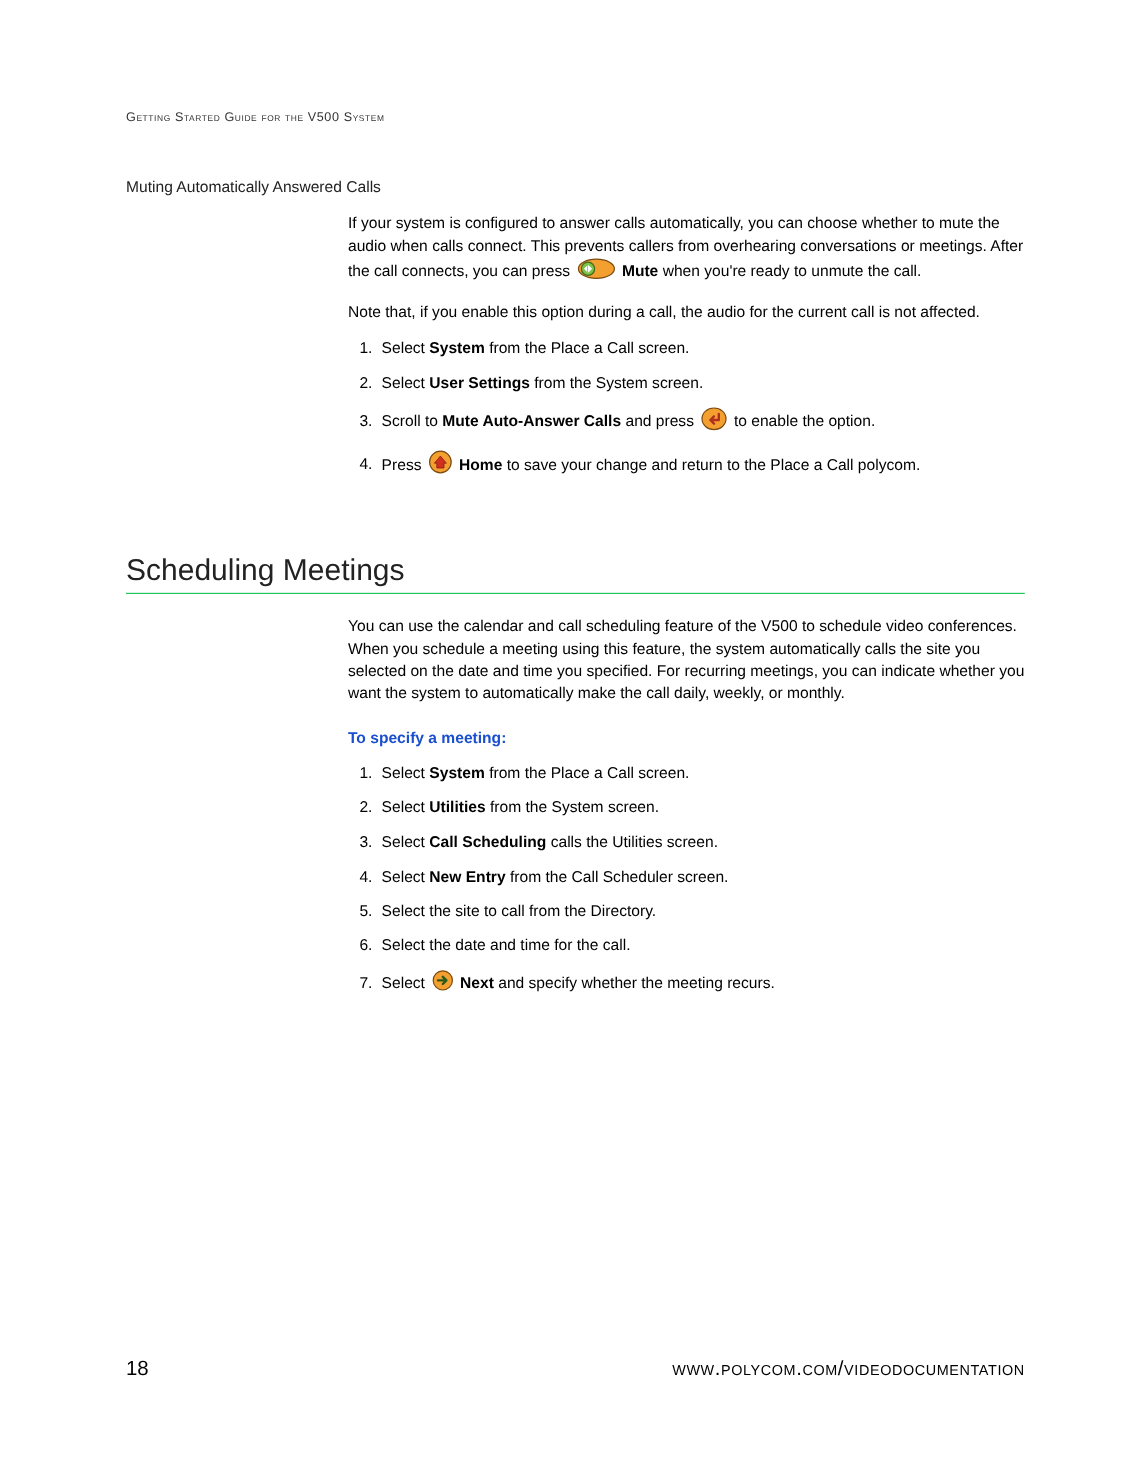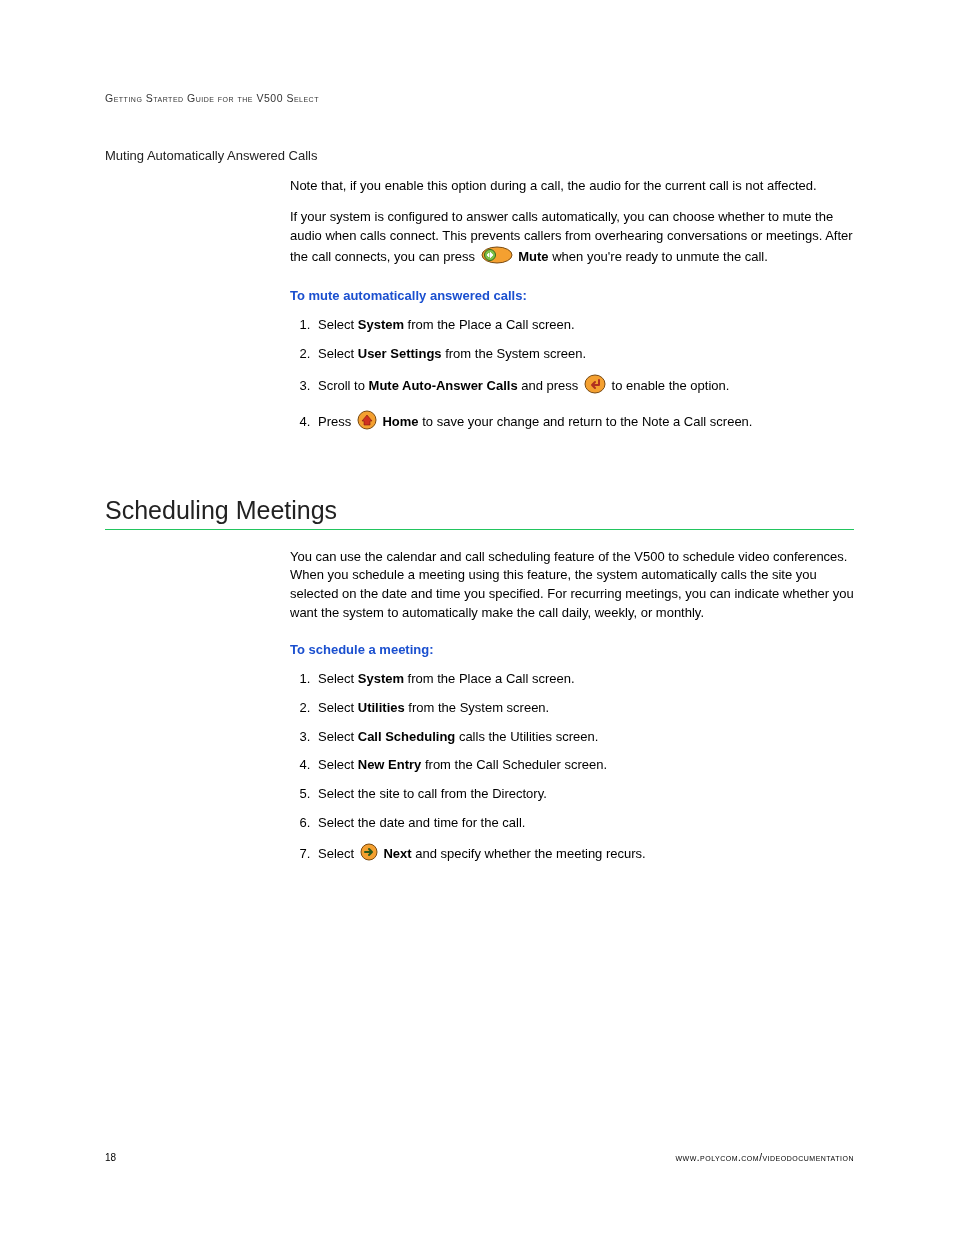--- a/index.html
+++ b/index.html
@@ -62,58 +62,57 @@
   .bold {
     font-weight: 700;
   }
   .icon {
     display: inline-block;
     vertical-align: middle;
     margin: 0 2px;
   }
   .footer {
     position: absolute;
-    bottom: 72px;
+    bottom: 84px;
     left: 105px;
     right: 100px;
-    font-size: 10px;
+    font-size: 17px;
   }
   .footer .pagenum {
     float: left;
   }
   .footer .url {
     float: right;
     font-variant: small-caps;
     letter-spacing: 0.5px;
   }
 </style>
 </head>
 <body>
 
 <div class="page">
 
-  <div class="running-header">Getting Started Guide for the V500 Select</div>
+  <div class="running-header">Getting Started Guide for the V500 System</div>
 
   <h3 class="section-subheading">Muting Automatically Answered Calls</h3>
 
   <div class="body-block">
-    <p>Note that, if you enable this option during a call, the audio for the current call is not affected.</p>
     <p>
       <span>If your system is configured to answer calls automatically, you can choose whether to mute the audio when calls connect. This prevents callers from overhearing conversations or meetings. After the call connects, you can press </span>
       <span class="icon">
         <svg width="32" height="18" viewBox="0 0 32 18">
           <ellipse cx="16" cy="9" rx="15" ry="8" fill="#f4a030" stroke="#7a4a10" stroke-width="1"></ellipse>
           <circle cx="9" cy="9" r="5.5" fill="#7fc24a" stroke="#3a6a1a" stroke-width="1"></circle>
           <path d="M6 9 L8 7 L8 11 Z M9 6 L12 9 L9 12" fill="#fff" stroke="#fff" stroke-width="0.8"></path>
         </svg>
       </span>
       <span class="bold">Mute</span><span> when you're ready to unmute the call.</span>
     </p>
+    <p>Note that, if you enable this option during a call, the audio for the current call is not affected.</p>
 
-    <div class="blue-heading">To mute automatically answered calls:</div>
 
     <ol class="steps">
       <li>
         <span>Select </span><span class="bold">System</span><span> from the Place a Call screen.</span>
       </li>
       <li>
         <span>Select </span><span class="bold">User Settings</span><span> from the System screen.</span>
       </li>
       <li>
         <span>Scroll to </span><span class="bold">Mute Auto-Answer Calls</span><span> and press </span>
@@ -126,31 +125,31 @@
         <span> to enable the option.</span>
       </li>
       <li>
         <span>Press </span>
         <span class="icon">
           <svg width="20" height="20" viewBox="0 0 20 20">
             <circle cx="10" cy="10" r="9" fill="#f4a030" stroke="#7a4a10" stroke-width="1"></circle>
             <path d="M5 11 L10 5 L15 11 L13 11 L13 15 L7 15 L7 11 Z" fill="#d03020" stroke="#801810" stroke-width="0.6"></path>
           </svg>
         </span>
-        <span class="bold">Home</span><span> to save your change and return to the Note a Call screen.</span>
+        <span class="bold">Home</span><span> to save your change and return to the Place a Call polycom.</span>
       </li>
     </ol>
   </div>
 
   <h2 class="section-heading">Scheduling Meetings</h2>
 
   <div class="body-block">
     <p>You can use the calendar and call scheduling feature of the V500 to schedule video conferences. When you schedule a meeting using this feature, the system automatically calls the site you selected on the date and time you specified. For recurring meetings, you can indicate whether you want the system to automatically make the call daily, weekly, or monthly.</p>
 
-    <div class="blue-heading">To schedule a meeting:</div>
+    <div class="blue-heading">To specify a meeting:</div>
 
     <ol class="steps">
       <li>
         <span>Select </span><span class="bold">System</span><span> from the Place a Call screen.</span>
       </li>
       <li>
         <span>Select </span><span class="bold">Utilities</span><span> from the System screen.</span>
       </li>
       <li>
         <span>Select </span><span class="bold">Call Scheduling</span><span> calls the Utilities screen.</span>

